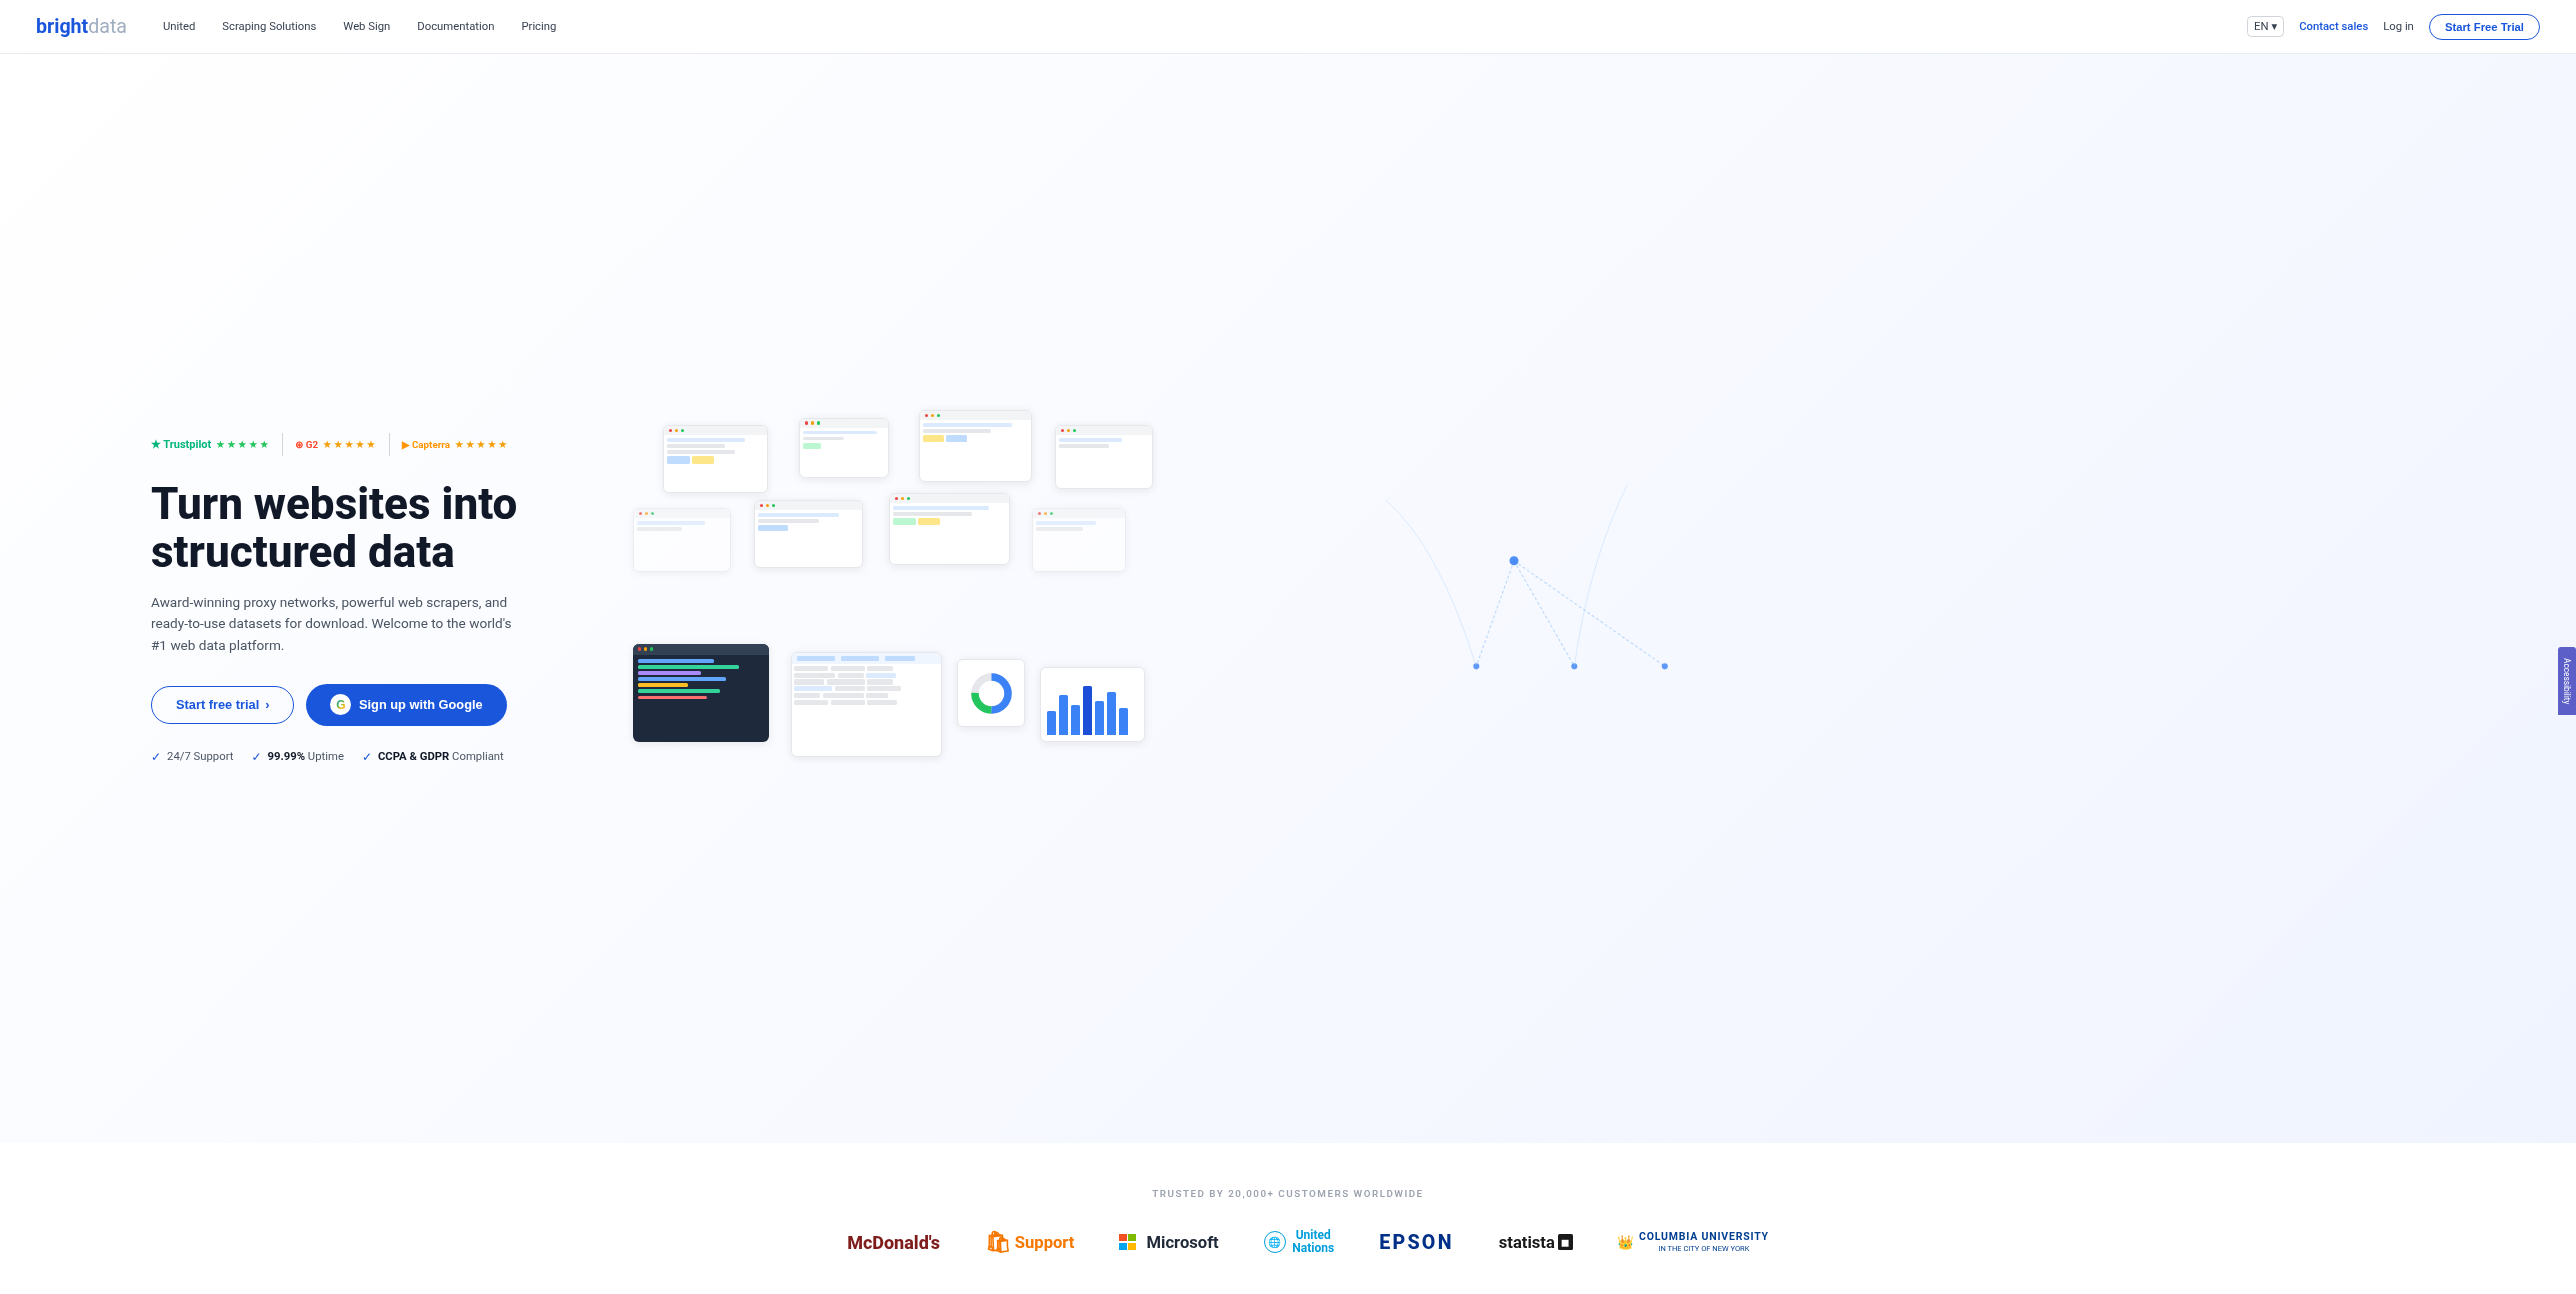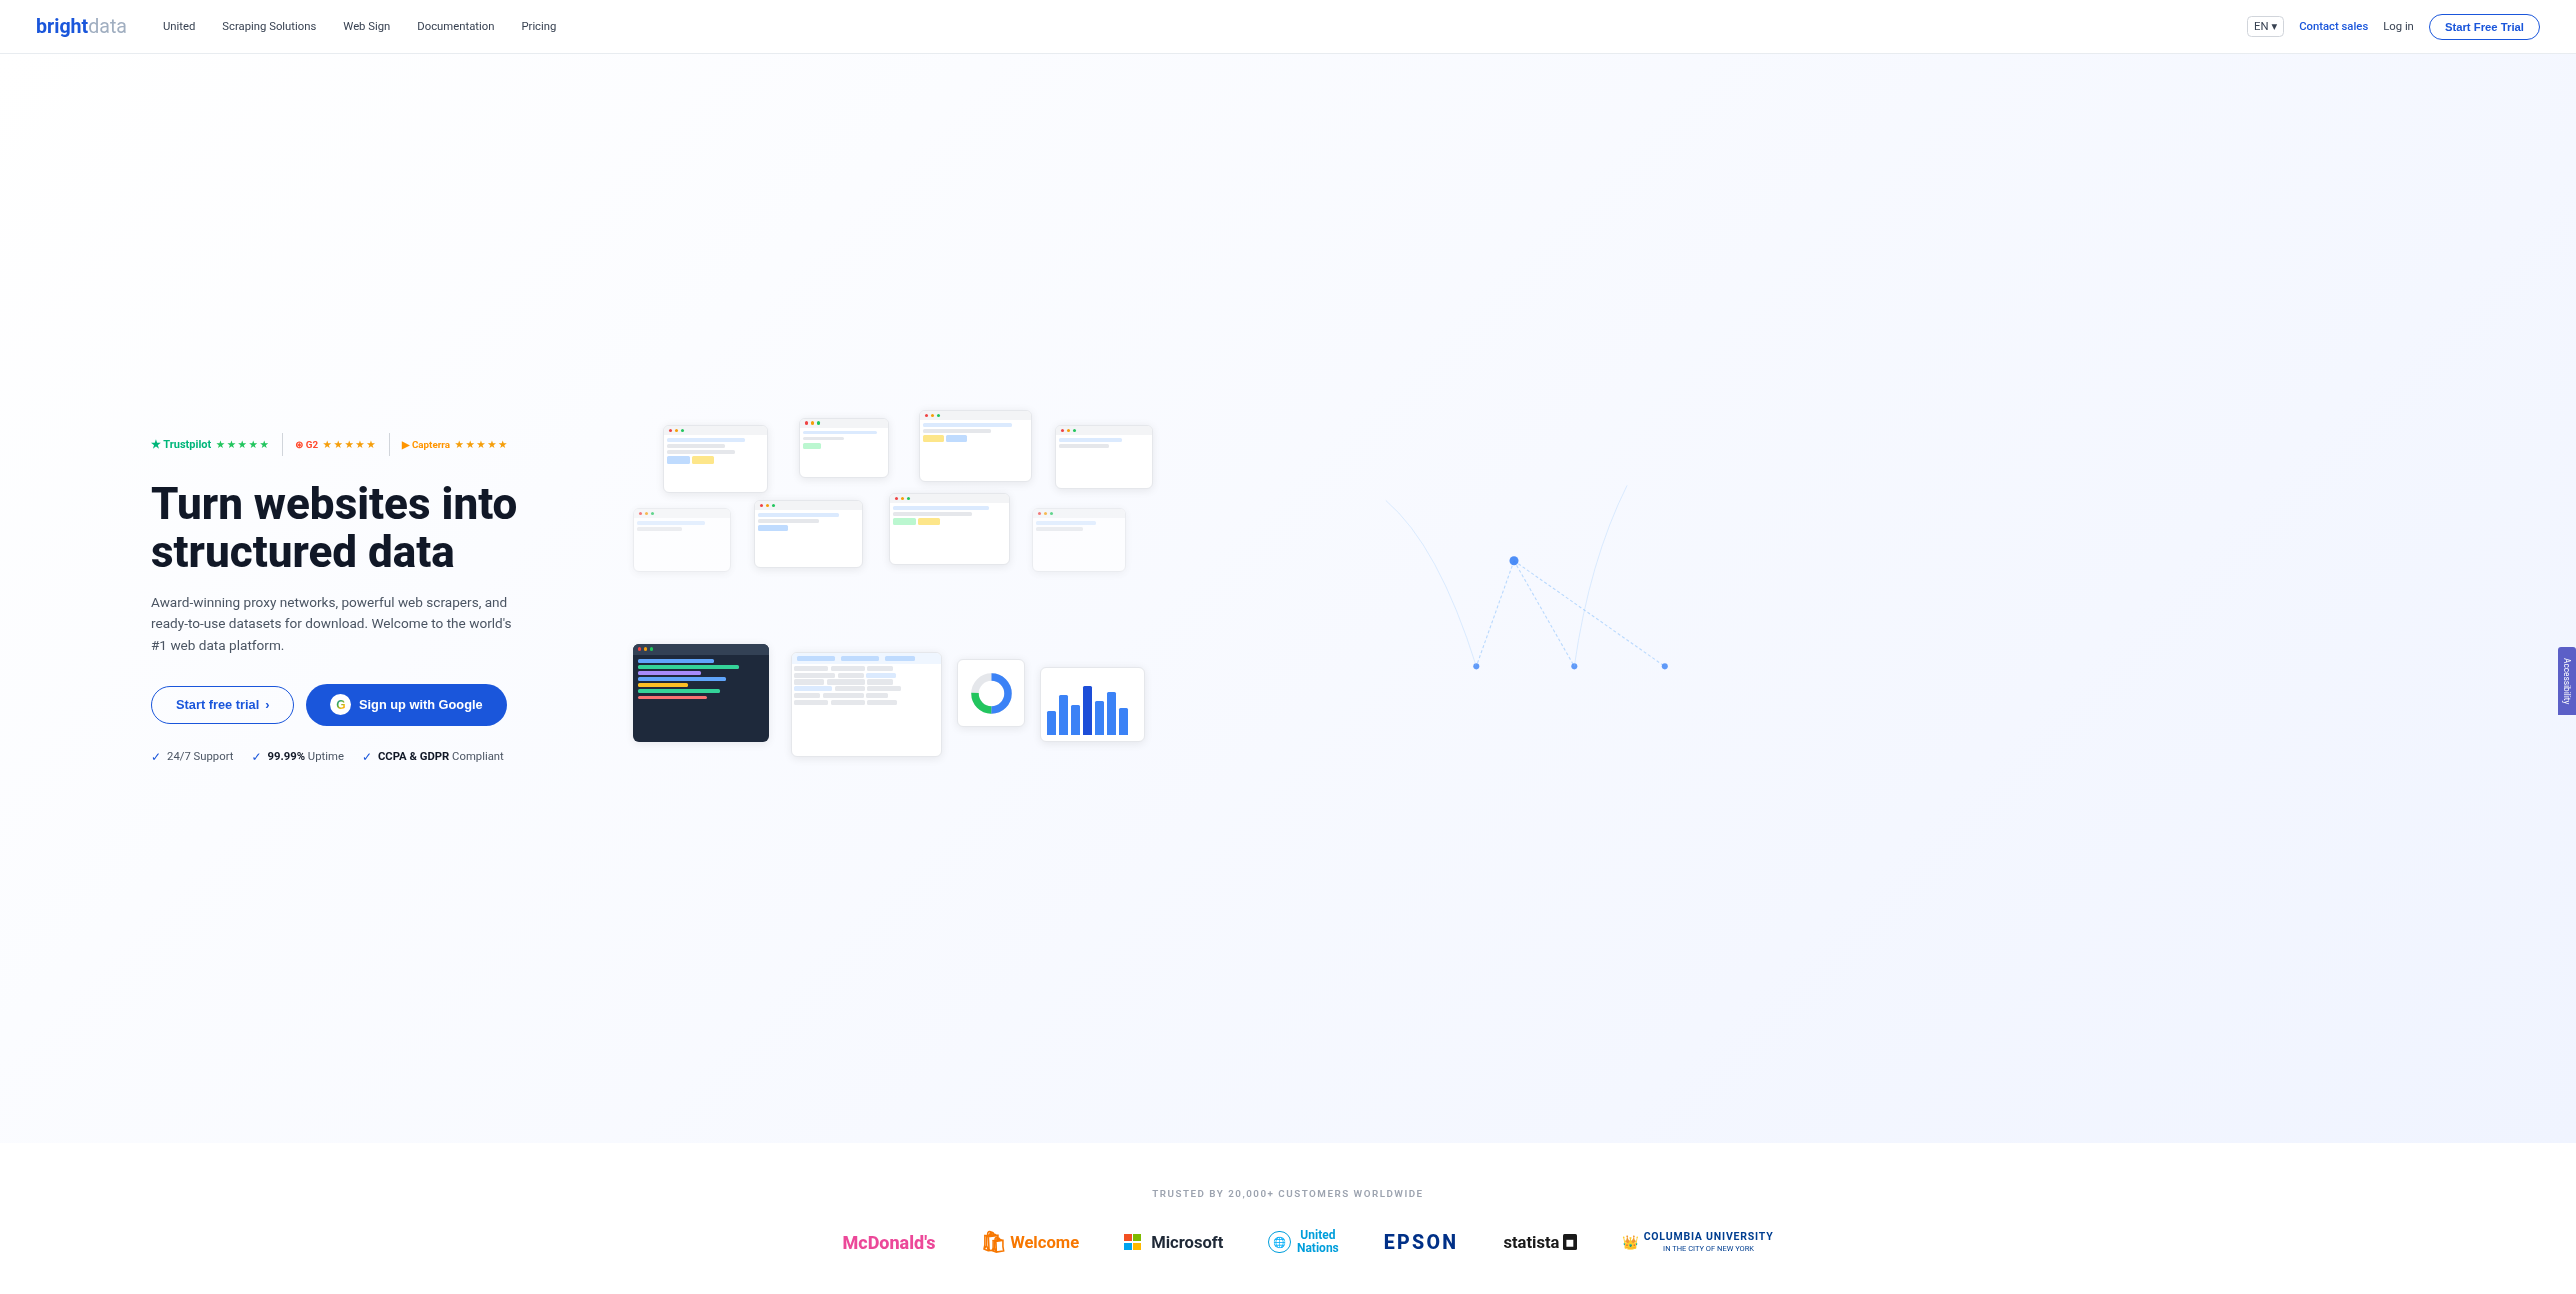--- a/index.html
+++ b/index.html
@@ -432,25 +432,25 @@
       </div>
 
     </div>
   </div>
 </section>
 
 <section class="trusted-section">
   <p class="trusted-title">TRUSTED BY 20,000+ CUSTOMERS WORLDWIDE</p>
   <div class="logos-row">
 
-    <div class="company-logo" style="font-size:18px; font-weight:800; color:#ec4899;margin-left:40px;">McDonald's</div>
+    <div class="company-logo" style="font-size:18px; font-weight:800; color:#7f1d1d;margin-left:40px;">McDonald's</div>
 
     <div class="company-logo" style="display:flex;align-items:center;font-size:16.6px;">
       <span style="color:#f77701; font-size:21px; margin-right:3px;">🛍</span>
-      <span style="color:#f77701; font-weight:700;">Welcome</span>
+      <span style="color:#f77701; font-weight:700;">Support</span>
     </div>
 
     <div class="company-logo" style="display:flex;align-items:center;gap:6px;">
       <div class="ms-grid">
         <div class="ms-sq" style="background:#f25022"></div>
         <div class="ms-sq" style="background:#7fba00"></div>
         <div class="ms-sq" style="background:#00a4ef"></div>
         <div class="ms-sq" style="background:#ffb900"></div>
       </div>
       <span>Microsoft</span>

